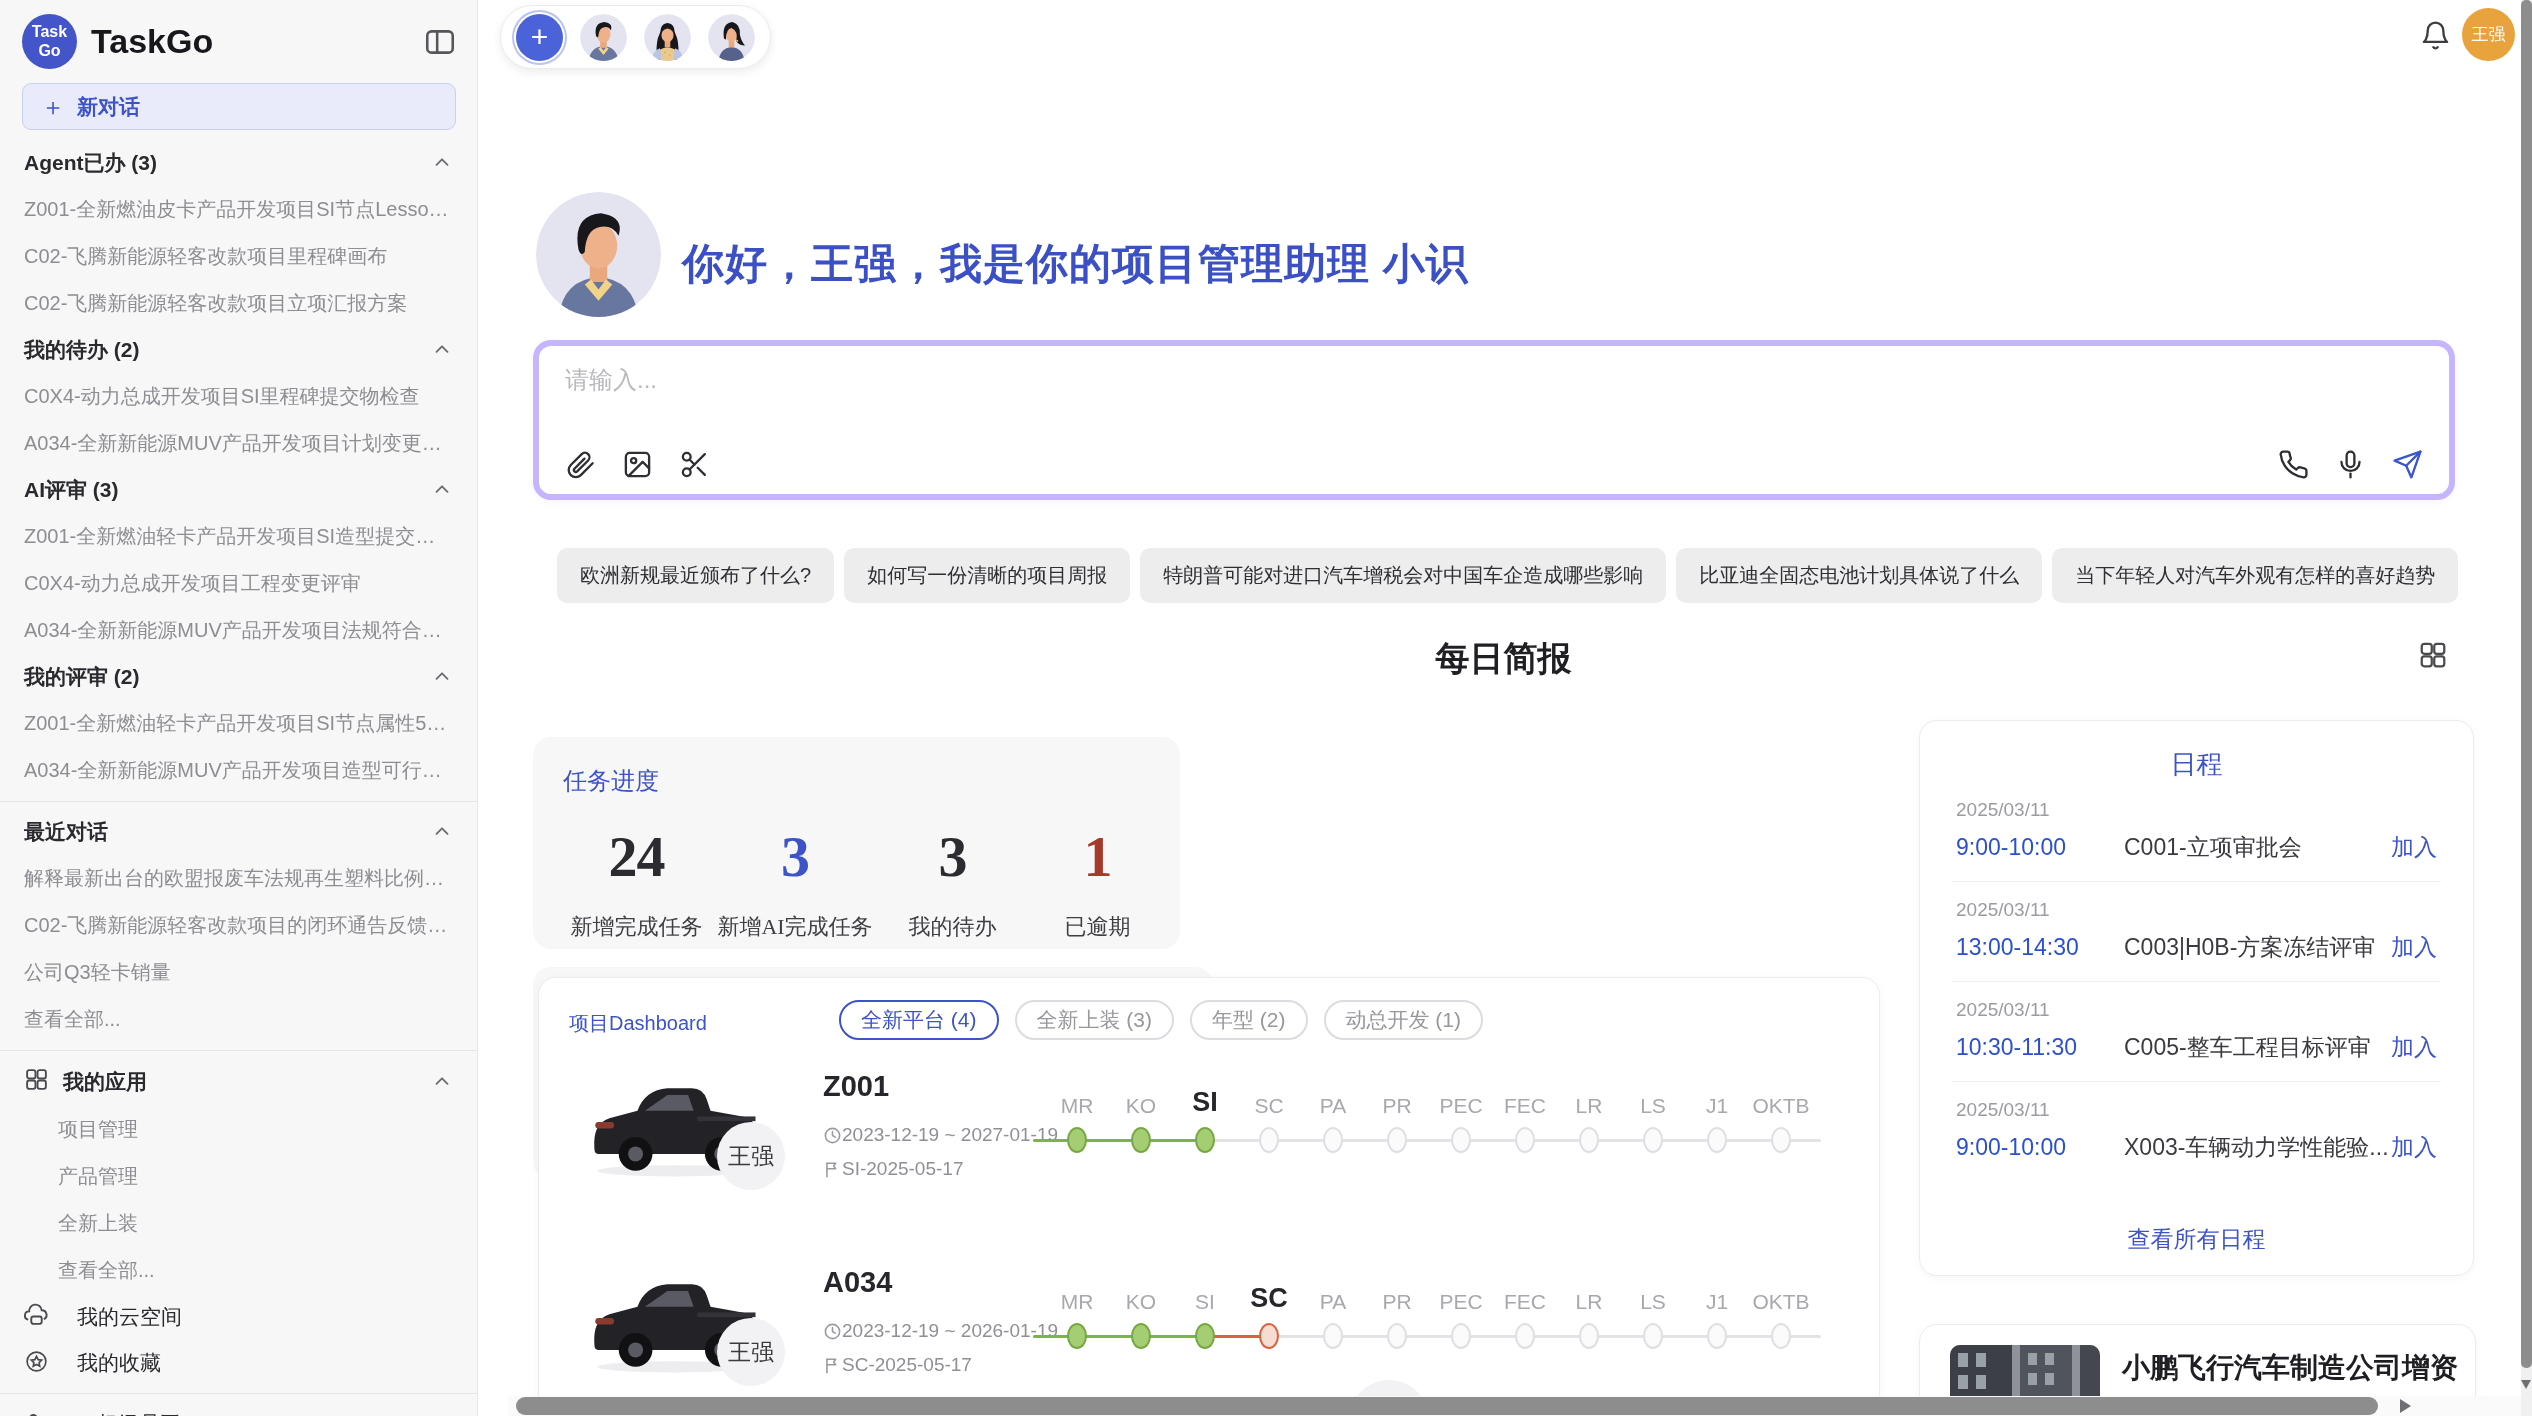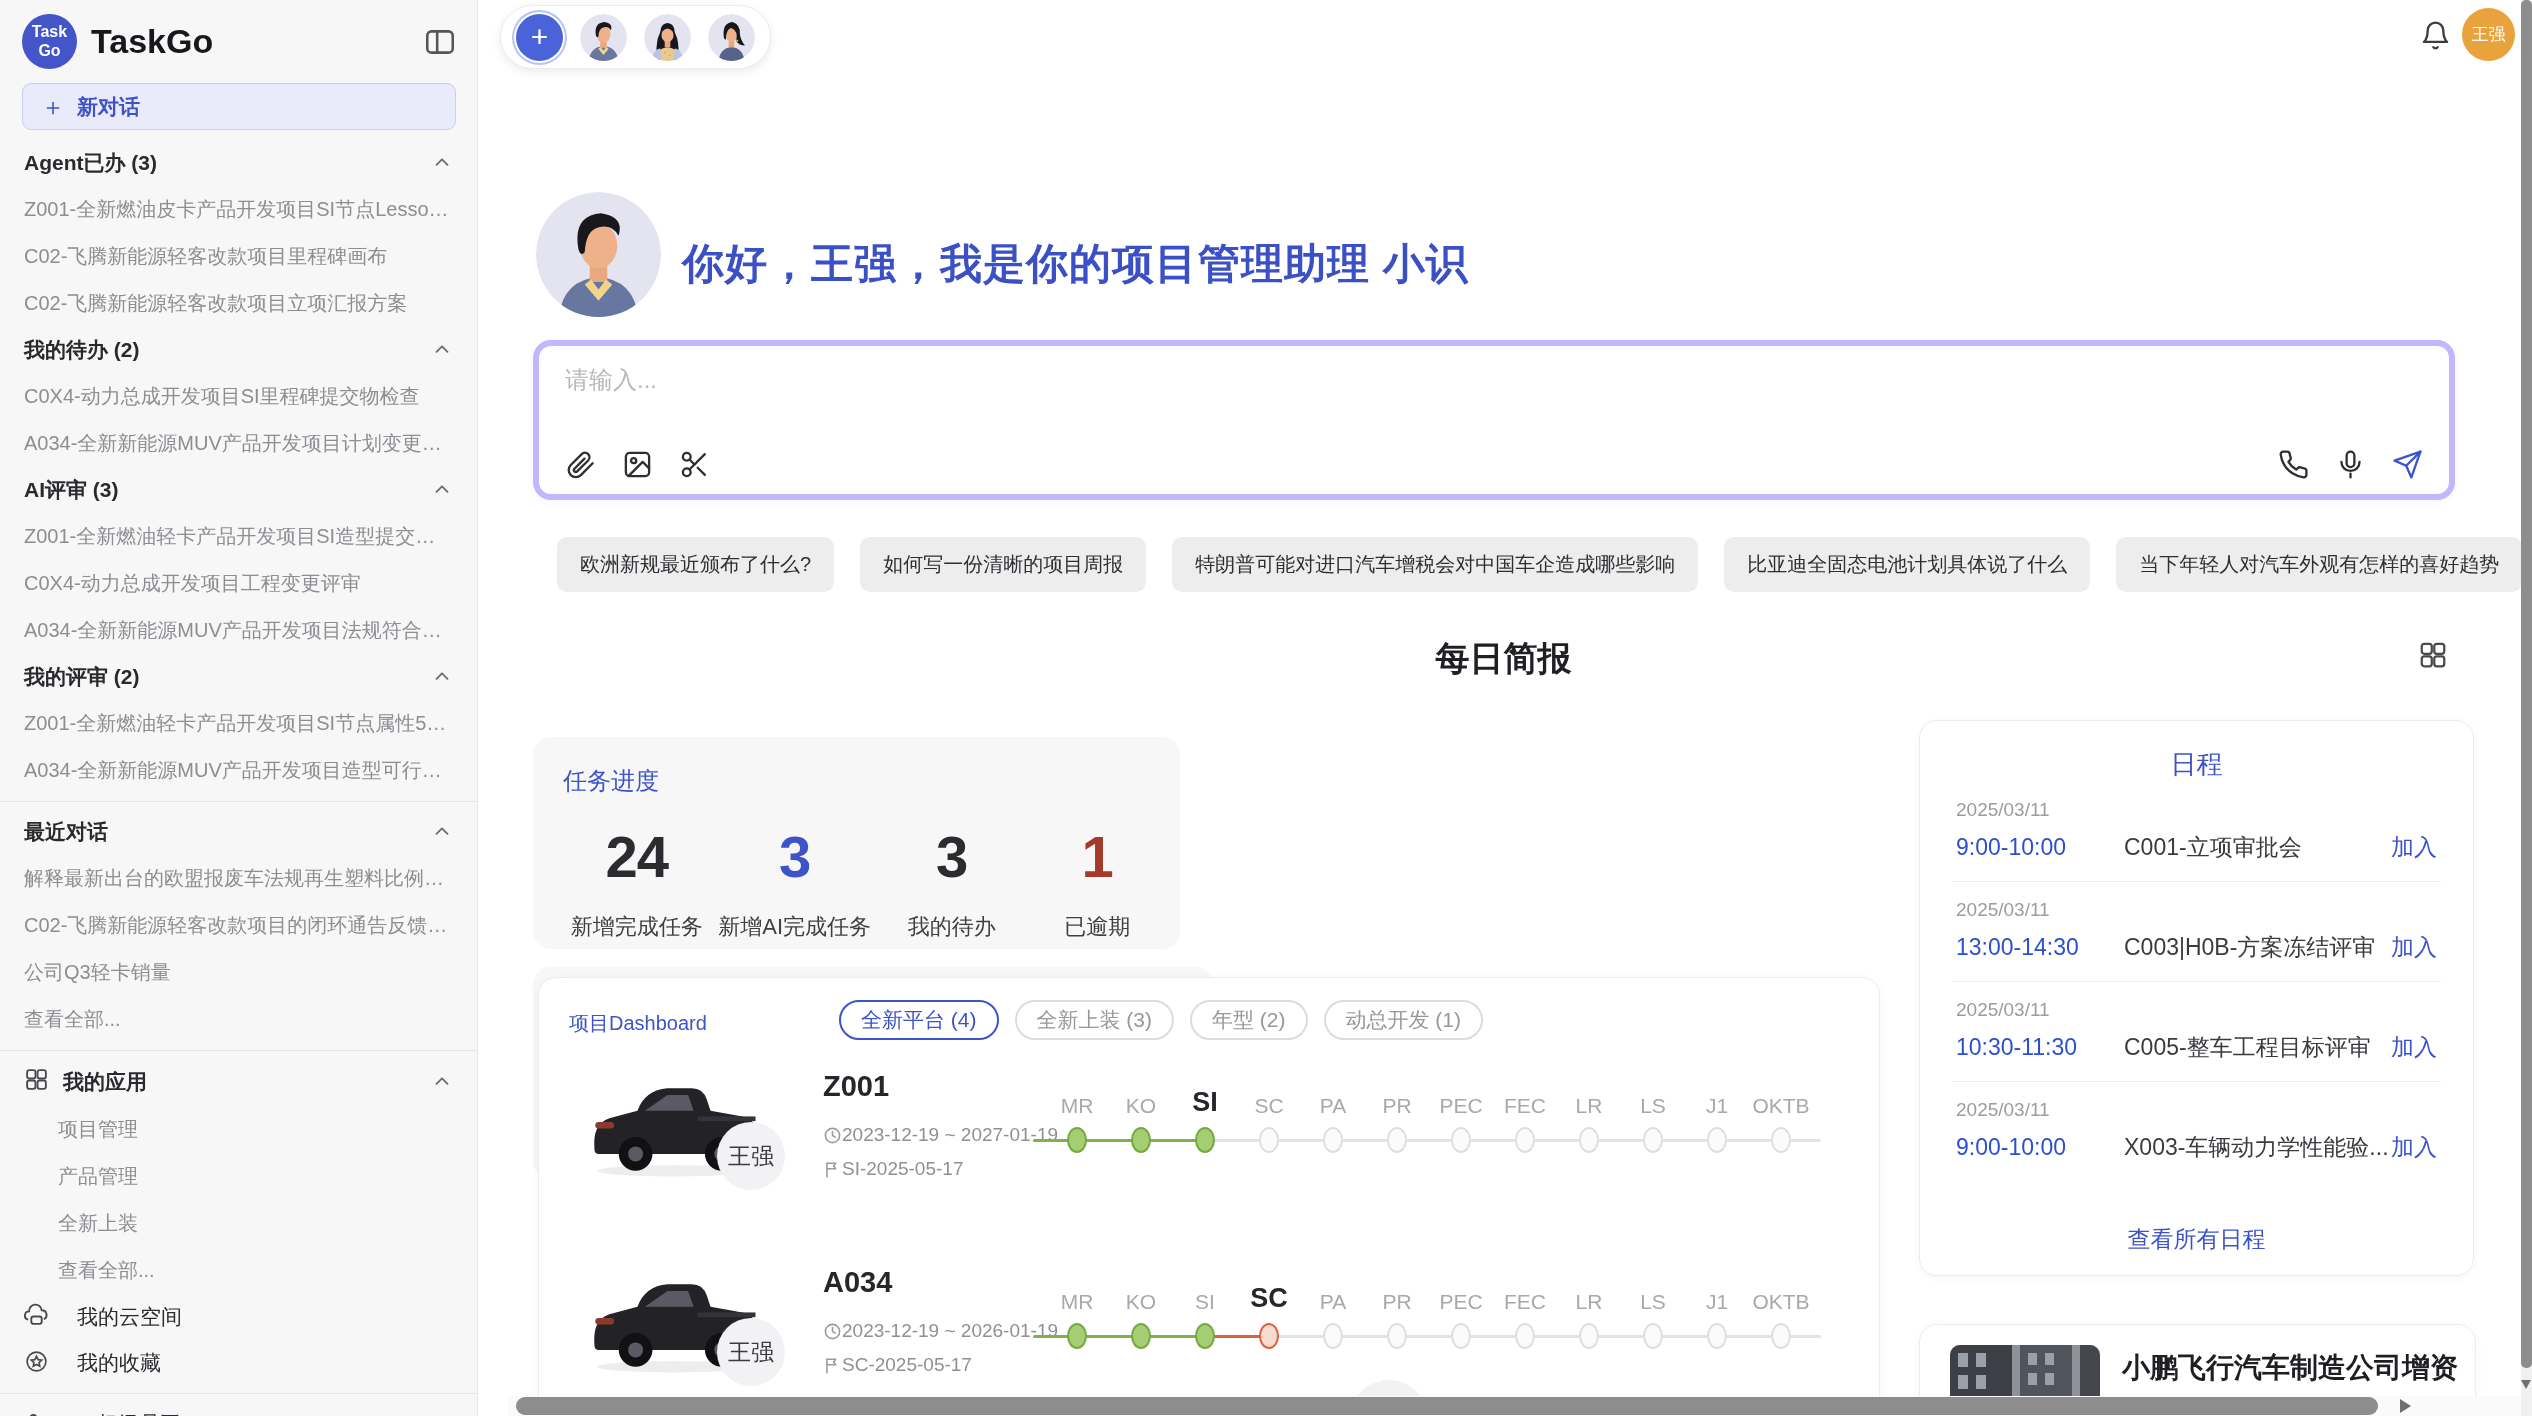--- a/index.html
+++ b/index.html
@@ -43,31 +43,31 @@
   
   .composer{position:absolute;left:533px;top:340px;width:1922px;height:160px;background:#fff;
             border:6px solid #c4b5fd;border-radius:18px;box-sizing:border-box;box-shadow:0 2px 10px rgba(0,0,0,.04);}
   .composer textarea{position:absolute;left:24px;top:16px;width:1600px;height:76px;border:none;outline:none;
             resize:none;background:transparent;font-size:24px;color:#2a2a2e;font-family:inherit;}
   .composer textarea::placeholder{color:#b8b8bd;}
   .comp-left{position:absolute;left:26px;bottom:14px;display:flex;gap:26px;}
   .comp-right{position:absolute;right:26px;bottom:14px;display:flex;gap:26px;}
   .comp-ic{width:31px;height:31px;cursor:pointer;}
   
-  .chips{position:absolute;left:533px;top:537px;width:1941px;display:flex;gap:26px;padding-left:24px;}
+  .chips{position:absolute;left:533px;top:548px;width:1941px;display:flex;gap:10px;padding-left:24px;}
   .chip{height:55px;display:flex;align-items:center;padding:0 23px;background:#ededee;border-radius:10px;
         font-size:20px;color:#2e2e33;white-space:nowrap;cursor:pointer;}
   
   .brief-title{position:absolute;left:533px;top:636px;width:1941px;text-align:center;font-size:34px;
         font-weight:700;color:#202024;}
   .brief-grid-ic{position:absolute;left:2418px;top:640px;width:30px;height:30px;cursor:pointer;}
   .stats-row{position:absolute;left:533px;top:737px;display:flex;gap:18px;flex-direction:column;}
   .stat-card{background:#f7f7f8;border-radius:18px;height:212px;box-sizing:border-box;padding:28px 10px 0 30px;}
   .stat-card .t{font-size:24px;color:#3d53c8;}
-  .stat-cols{display:flex;justify-content:space-around;margin-top:26px;}
+  .stat-cols{display:flex;justify-content:space-around;margin-top:26px;font-family:Liberation Serif, serif;}
   .stat-col{text-align:center;min-width:130px;}
   .stat-v{font-size:58px;font-weight:600;letter-spacing:-1px;}
   .stat-l{font-size:22px;color:#3e3e43;margin-top:22px;}
   .c-dark{color:#2c2c30}.c-blue{color:#3d53c8}.c-red{color:#a63a2a}
   .c-orange{color:#e2a26b}.c-orange_red{color:#d96a4d}
   
   .dash{position:absolute;left:538px;top:977px;width:1340px;height:470px;background:#fff;
         border:1px solid #ececee;border-radius:18px;box-shadow:0 2px 10px rgba(0,0,0,.04);overflow:hidden;}
   .dash-title{position:absolute;left:30px;top:32px;font-size:20px;color:#3d53c8;}
   .dash-tabs{position:absolute;left:300px;top:22px;display:flex;}

